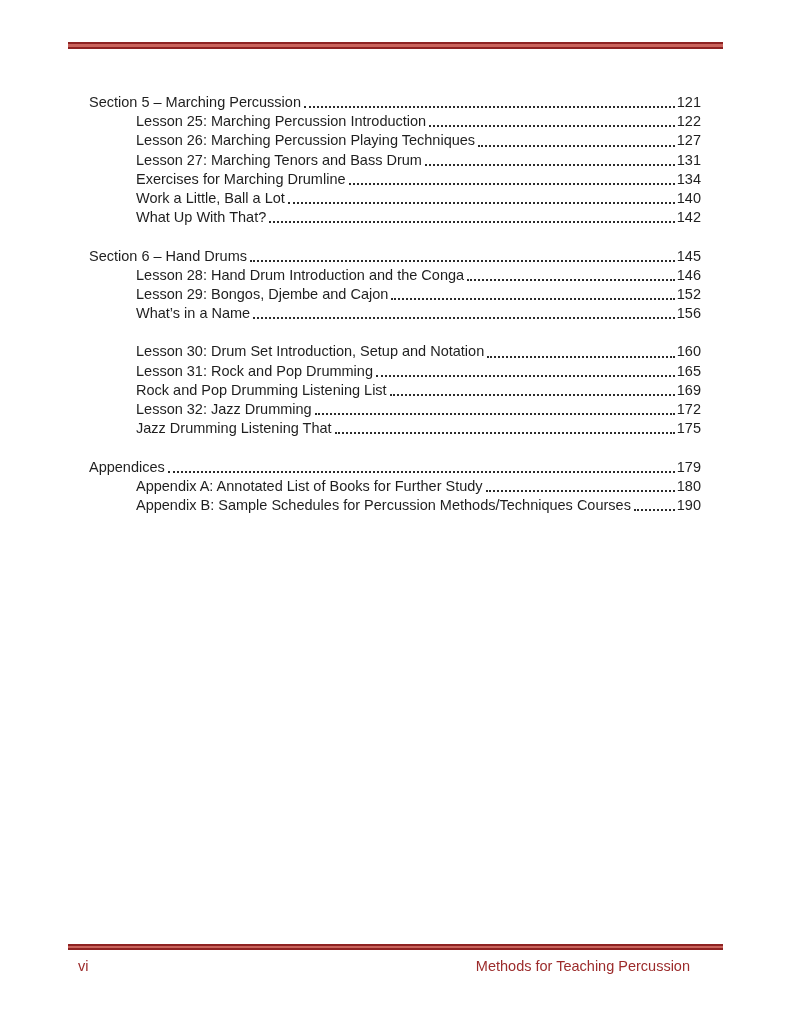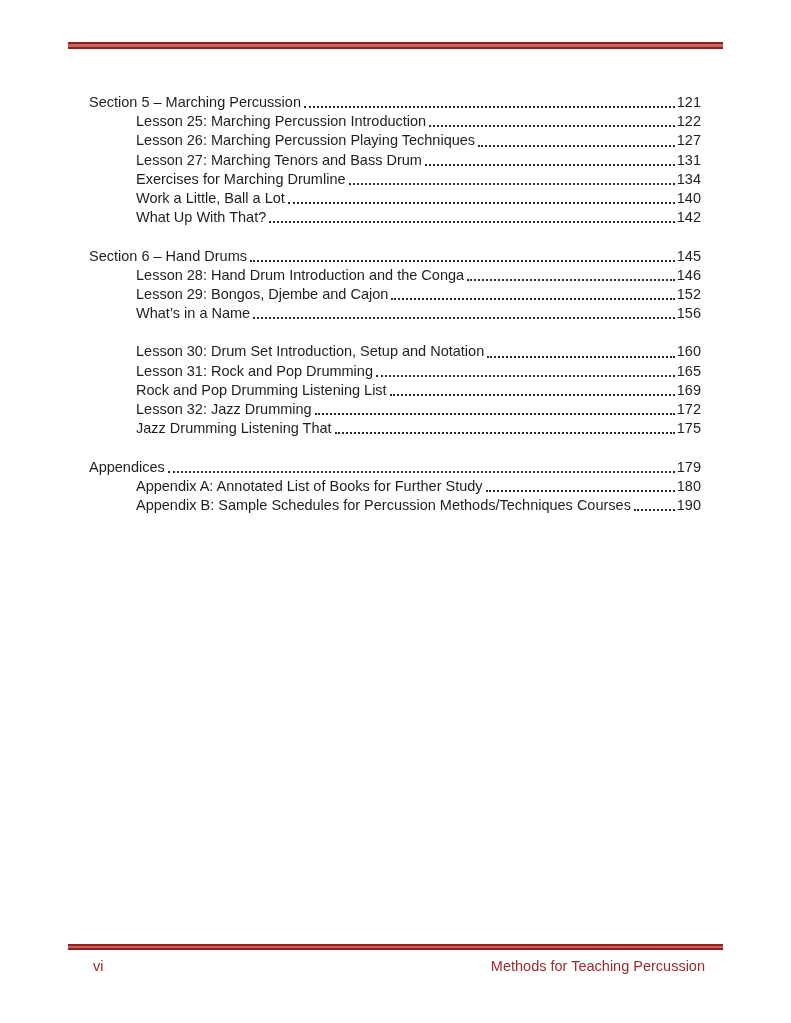--- a/index.html
+++ b/index.html
@@ -50,21 +50,21 @@
   .toc-row.italic .toc-title{}
   .toc-title{flex:0 0 auto;}
   .leader{
     flex:1 1 auto;align-self:flex-end;
     border-bottom:2px dotted #2b2b2b;
     margin:0 2px 4px 3px;min-width:8px;
   }
   .toc-page{flex:0 0 auto;text-align:right;}
 
   .footer{
-    position:absolute;left:93px;top:957px;width:612px;
+    position:absolute;left:78px;top:957px;width:612px;
     display:flex;justify-content:space-between;align-items:baseline;
     color:var(--footer-text);font-size:14.5px;line-height:19px;
   }
 </style>
 </head>
 <body>
 
 <div class="page">
   <div class="rule top"></div>
 

